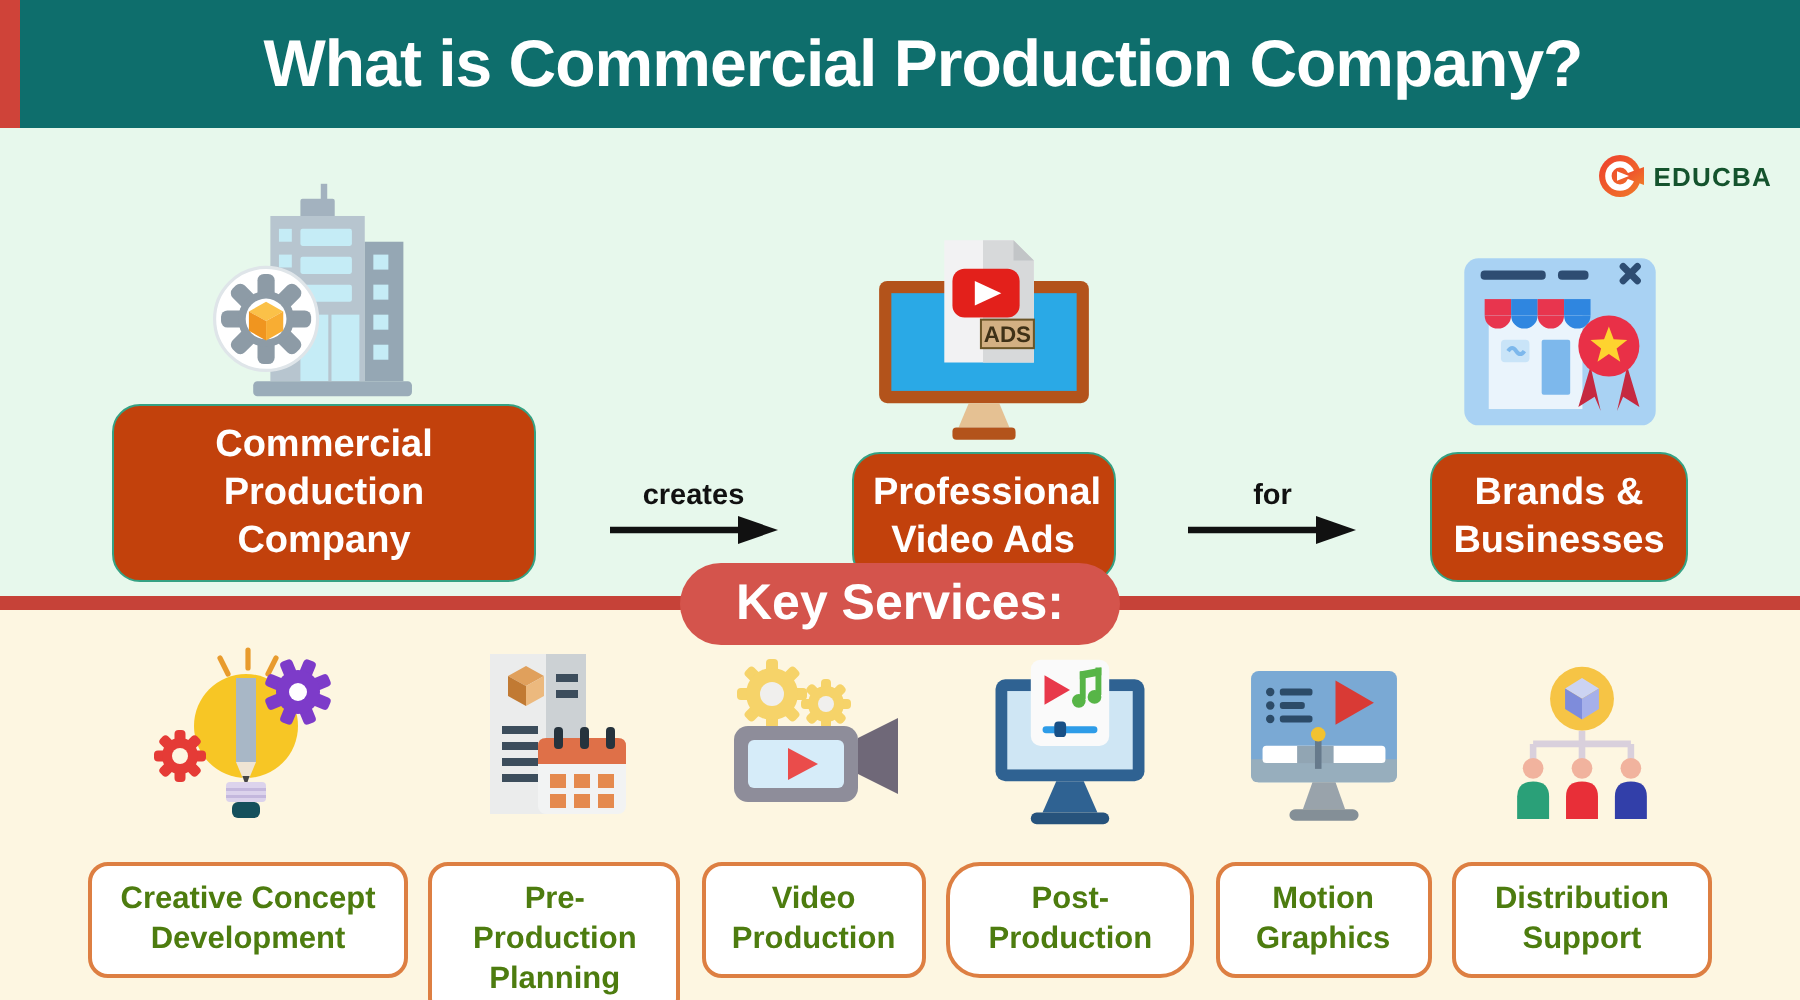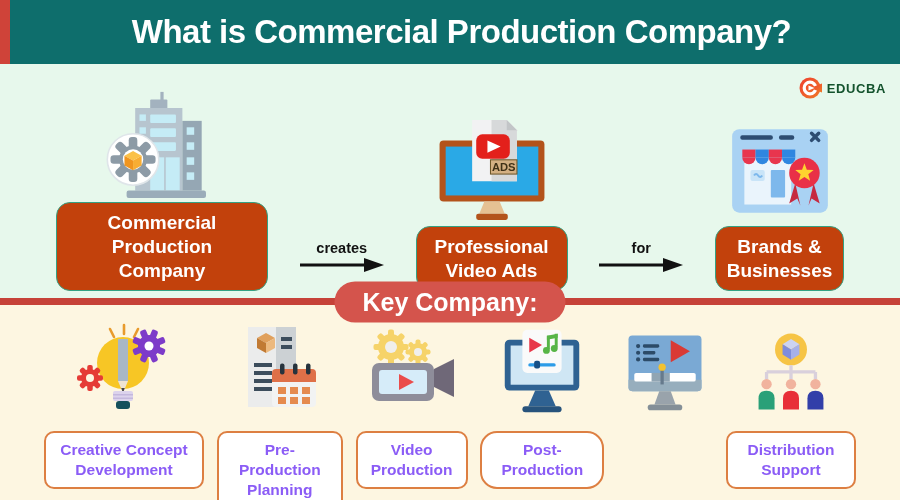--- a/index.html
+++ b/index.html
@@ -13,34 +13,34 @@
 
   
   .flow-section{position:relative;height:234px;background:#e7f8ec;}
   .educba{position:absolute;top:12px;right:14px;display:flex;align-items:center;gap:5px;}
   .educba-text{font-size:13px;font-weight:bold;color:#14532d;letter-spacing:0.6px;}
   .flow-row{display:flex;align-items:flex-end;justify-content:space-between;padding:14px 56px 0 56px;}
   .flow-node{display:flex;flex-direction:column;align-items:center;}
   .node-icon{display:flex;align-items:flex-end;justify-content:center;height:124px;}
   .node-btn{background:#c2410c;border:1px solid #35a183;color:#fff;font-weight:bold;font-size:19px;line-height:1.25;text-align:center;border-radius:14px;padding:8px 10px;box-sizing:border-box;}
   .node-btn.w1{width:212px;}
-  .node-btn.w2{width:152px;}
+  .node-btn.w2{width:132px;}
   .node-btn.w3{width:129px;}
   .connector{display:flex;flex-direction:column;align-items:center;width:86px;margin-bottom:18px;}
   .connector-label{font-size:14.5px;font-weight:bold;color:#111;margin-bottom:1px;}
 
   
   .divider{position:relative;height:7px;background:#c64238;z-index:2;}
   .pill{position:absolute;left:50%;top:50%;transform:translate(-50%,-50%);background:#d4544c;color:#fff;font-size:25px;font-weight:bold;padding:6px 28px;border-radius:28px;white-space:nowrap;}
 
   
   .services{height:195px;background:#fdf6e1;display:flex;justify-content:space-between;align-items:flex-start;padding:14px 44px 0 44px;box-sizing:border-box;}
   .service{display:flex;flex-direction:column;align-items:center;}
   .service-icon{height:104px;display:flex;align-items:center;justify-content:center;}
-  .service-label{background:#ffffff;border:2.5px solid #dd7f42;border-radius:10px;color:#8b5cf6;font-weight:bold;font-size:15.5px;line-height:1.3;text-align:center;padding:7px 6px;box-sizing:border-box;margin-top:8px;}
+  .service-label{background:#ffffff;border:2.5px solid #dd7f42;border-radius:10px;color:#4d7c0f;font-weight:bold;font-size:15.5px;line-height:1.3;text-align:center;padding:7px 6px;box-sizing:border-box;margin-top:8px;}
   .s1{width:160px;} .s2{width:126px;} .s3{width:112px;} .s4{width:124px;border-radius:17px;} .s5{width:108px;} .s6{width:130px;}
 </style>
 </head>
 <body>
 
 <div class="poster">
 
   <div class="header">
     <div class="accent-bar"></div>
     <h1 class="title">What is Commercial Production Company?</h1>
@@ -163,21 +163,21 @@
             <polygon fill="#fed32f" points="79,38.5 81.35,44.76 88.03,45.06 82.8,49.24 84.58,55.74 79,52 73.42,55.74 75.2,49.24 69.97,45.06 76.65,44.76"></polygon>
           </svg>
         </div>
         <div class="node-btn w3">Brands &amp; Businesses</div>
       </div>
 
     </div>
   </div>
 
   <div class="divider">
-    <div class="pill">Key Company:</div>
+    <div class="pill">Key Services:</div>
   </div>
 
   <div class="services">
 
     <div class="service">
       <div class="service-icon">
         <svg width="104" height="100" viewBox="0 0 100 100">
           <path d="M36,8 L40,16 M50,4 L50,13 M64,8 L60,16" stroke="#e89b2d" stroke-width="2.6" stroke-linecap="round"></path>
           <circle cx="49" cy="42" r="26" fill="#f7c625"></circle>
           <g transform="translate(16,57)" fill="#e53b36">
@@ -300,20 +300,21 @@
           <rect x="27" y="31.2" width="17" height="3.6" rx="1.5" fill="#2c4b68"></rect>
           <polygon points="56,13 56,36 76,24.5" fill="#d93a35"></polygon>
           <rect x="18" y="47" width="64" height="9" rx="2" fill="#ffffff"></rect>
           <rect x="36" y="47" width="19" height="9" fill="#91a5b3"></rect>
           <rect x="45.3" y="42" width="3.4" height="17" fill="#667a8c"></rect>
           <circle cx="47" cy="41" r="3.8" fill="#f2c230"></circle>
           <polygon points="44,66 56,66 61,80 39,80" fill="#99a3ab"></polygon>
           <rect x="32" y="80" width="36" height="6" rx="3" fill="#848f97"></rect>
         </svg>
       </div>
+      <div class="service-label s5">Motion Graphics</div>
     </div>
 
     <div class="service">
       <div class="service-icon">
         <svg width="94" height="92" viewBox="0 0 100 90">
           <circle cx="50" cy="22" r="17" fill="#f6c445"></circle>
           <polygon points="50,11 59,16.5 50,22 41,16.5" fill="#ccd3f2"></polygon>
           <polygon points="41,16.5 50,22 50,33 41,27.5" fill="#7e8cdb"></polygon>
           <polygon points="59,16.5 50,22 50,33 59,27.5" fill="#a6b0ea"></polygon>
           <path d="M50,39 V46 M24,46 H76 M24,46 V54 M50,46 V54 M76,46 V54" stroke="#d9d0dc" stroke-width="3.5" fill="none"></path>

